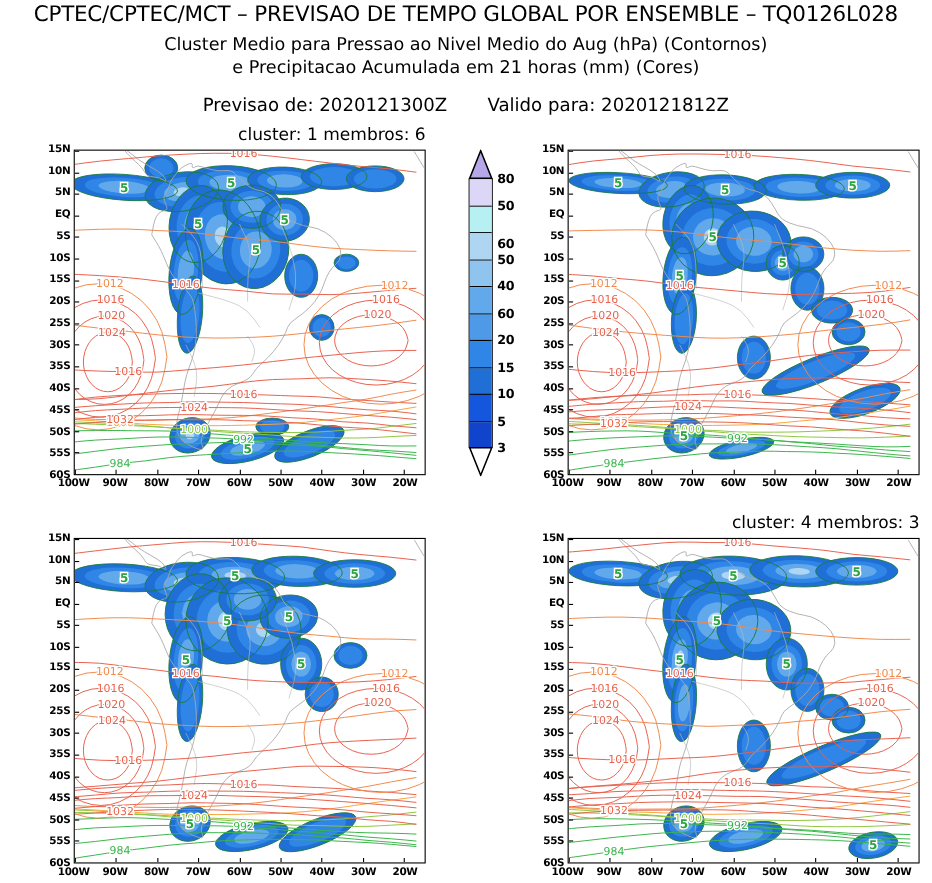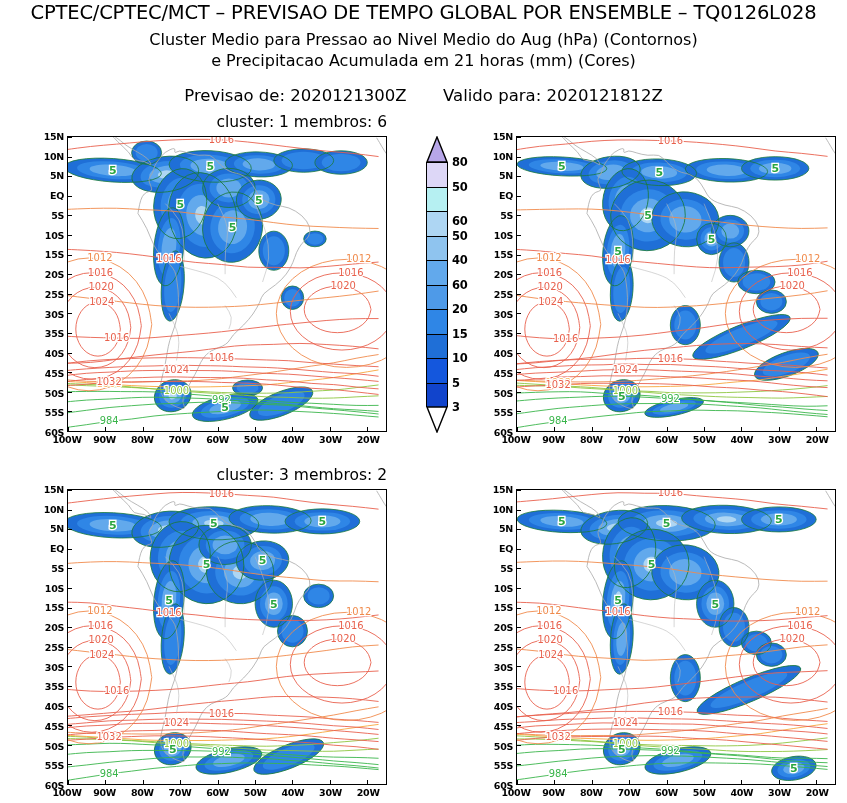--- a/index.html
+++ b/index.html
@@ -501,21 +501,20 @@
     <div class="xlab" style="left: 23.5294%;">80W</div>
     <div class="xlab" style="left: 35.2941%;">70W</div>
     <div class="xlab" style="left: 47.0588%;">60W</div>
     <div class="xlab" style="left: 58.8235%;">50W</div>
     <div class="xlab" style="left: 70.5882%;">40W</div>
     <div class="xlab" style="left: 82.3529%;">30W</div>
     <div class="xlab" style="left: 94.1176%;">20W</div>
   </div>
 
 <div class="panel" id="panel-3" style="left:67px;top:489px;width:320px;height:296px;">
-  <div class="ptitle">cluster: 3   membros: 2</div>
   <div class="map">
       <svg class="mapsvg" viewBox="0 0 320 296" preserveAspectRatio="none">
         <g>
           <ellipse cx="45.2" cy="35.5" rx="48.9" ry="12.6" transform="rotate(3,45.2,35.5)" fill="#1f6fd7"></ellipse>
           <ellipse cx="45.2" cy="35.5" rx="36.2" ry="9.3" transform="rotate(3,45.2,35.5)" fill="#2f86e6"></ellipse>
           <ellipse cx="45.2" cy="35.5" rx="23.5" ry="6.1" transform="rotate(3,45.2,35.5)" fill="#62a9ec"></ellipse>
           <ellipse cx="97.9" cy="39.5" rx="33.9" ry="17.8" transform="rotate(-8,97.9,39.5)" fill="#1f6fd7"></ellipse>
           <ellipse cx="97.9" cy="39.5" rx="25.1" ry="13.1" transform="rotate(-8,97.9,39.5)" fill="#2f86e6"></ellipse>
           <ellipse cx="97.9" cy="39.5" rx="16.3" ry="8.5" transform="rotate(-8,97.9,39.5)" fill="#62a9ec"></ellipse>
           <ellipse cx="97.9" cy="39.5" rx="7.5" ry="3.9" transform="rotate(-8,97.9,39.5)" fill="#aed6f3"></ellipse>
@@ -709,20 +708,21 @@
     <div class="xlab" style="left: 23.5294%;">80W</div>
     <div class="xlab" style="left: 35.2941%;">70W</div>
     <div class="xlab" style="left: 47.0588%;">60W</div>
     <div class="xlab" style="left: 58.8235%;">50W</div>
     <div class="xlab" style="left: 70.5882%;">40W</div>
     <div class="xlab" style="left: 82.3529%;">30W</div>
     <div class="xlab" style="left: 94.1176%;">20W</div>
   </div>
 
 <div class="panel" id="panel-4" style="left:516px;top:489px;width:320px;height:296px;">
+  <div class="ptitle">cluster: 4   membros: 3</div>
   <div class="map">
       <svg class="mapsvg" viewBox="0 0 320 296" preserveAspectRatio="none">
         <g>
           <ellipse cx="45.2" cy="31.6" rx="45.2" ry="11.1" transform="rotate(3,45.2,31.6)" fill="#1f6fd7"></ellipse>
           <ellipse cx="45.2" cy="31.6" rx="33.4" ry="8.2" transform="rotate(3,45.2,31.6)" fill="#2f86e6"></ellipse>
           <ellipse cx="45.2" cy="31.6" rx="21.7" ry="5.3" transform="rotate(3,45.2,31.6)" fill="#62a9ec"></ellipse>
           <ellipse cx="97.9" cy="37.5" rx="33.9" ry="16.6" transform="rotate(-8,97.9,37.5)" fill="#1f6fd7"></ellipse>
           <ellipse cx="97.9" cy="37.5" rx="25.1" ry="12.3" transform="rotate(-8,97.9,37.5)" fill="#2f86e6"></ellipse>
           <ellipse cx="97.9" cy="37.5" rx="16.3" ry="8.0" transform="rotate(-8,97.9,37.5)" fill="#62a9ec"></ellipse>
           <ellipse cx="97.9" cy="37.5" rx="7.5" ry="3.6" transform="rotate(-8,97.9,37.5)" fill="#aed6f3"></ellipse>

